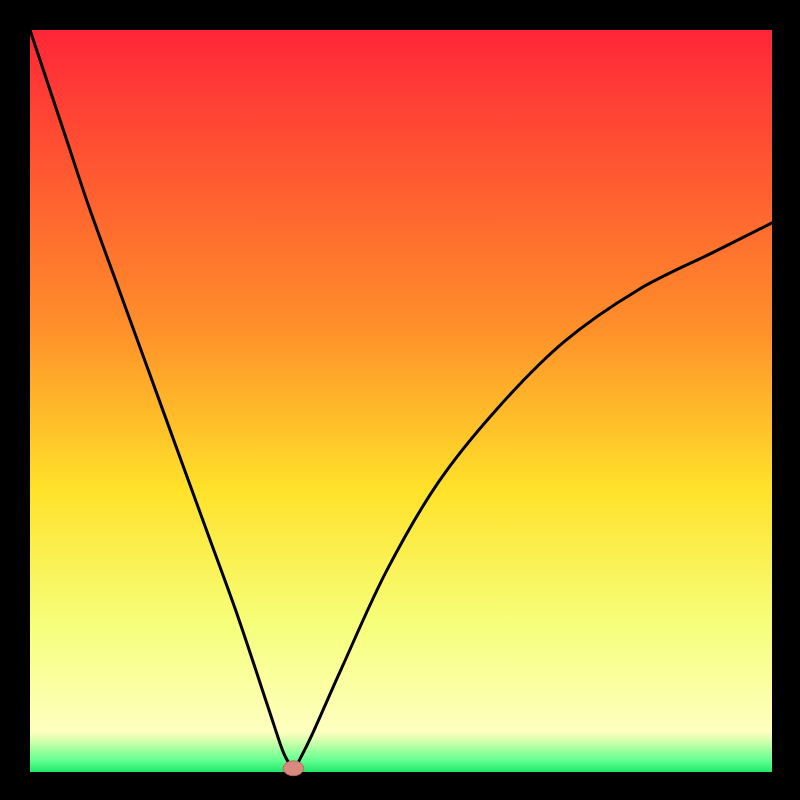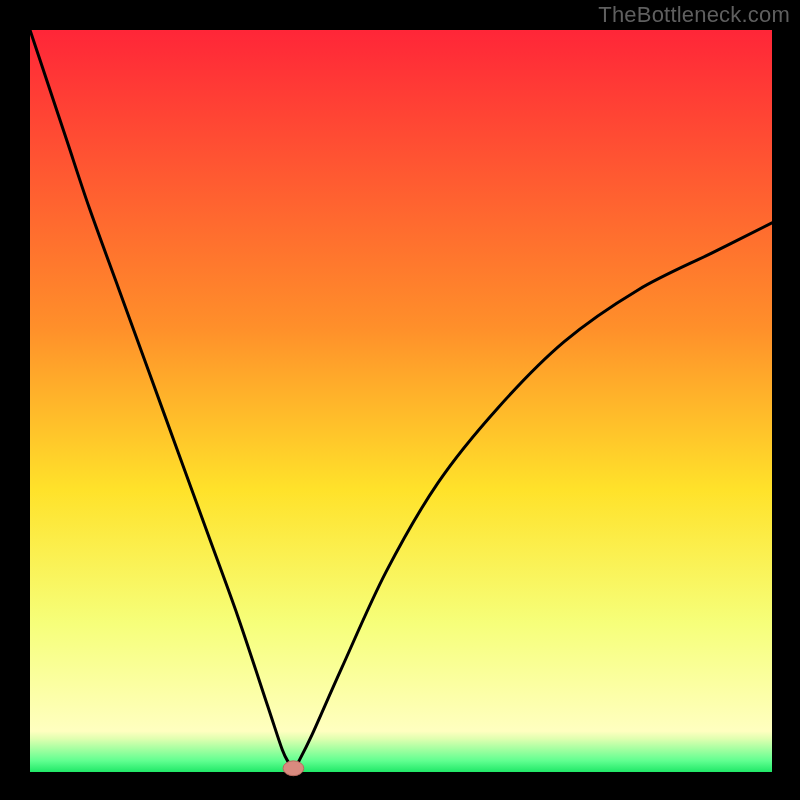--- a/index.html
+++ b/index.html
@@ -28,21 +28,20 @@
     z-index: 10;
   }
   svg {
     display: block;
   }
 </style>
 </head>
 <body>
 
 <div class="frame">
-  <div class="watermark">TheBottleneck.com</div>
   <svg id="chart-svg" width="800" height="800" viewBox="0 0 800 800">
       <defs>
         <linearGradient id="plotGrad" x1="0" y1="0" x2="0" y2="1">
           <stop offset="0%" stop-color="#ff2638"></stop>
           <stop offset="40%" stop-color="#ff8f2a"></stop>
           <stop offset="62%" stop-color="#ffe22a"></stop>
           <stop offset="80%" stop-color="#f6ff7a"></stop>
           <stop offset="94.5%" stop-color="#ffffc0"></stop>
           <stop offset="95.5%" stop-color="#e0ffb0"></stop>
           <stop offset="98.5%" stop-color="#60ff90"></stop>

